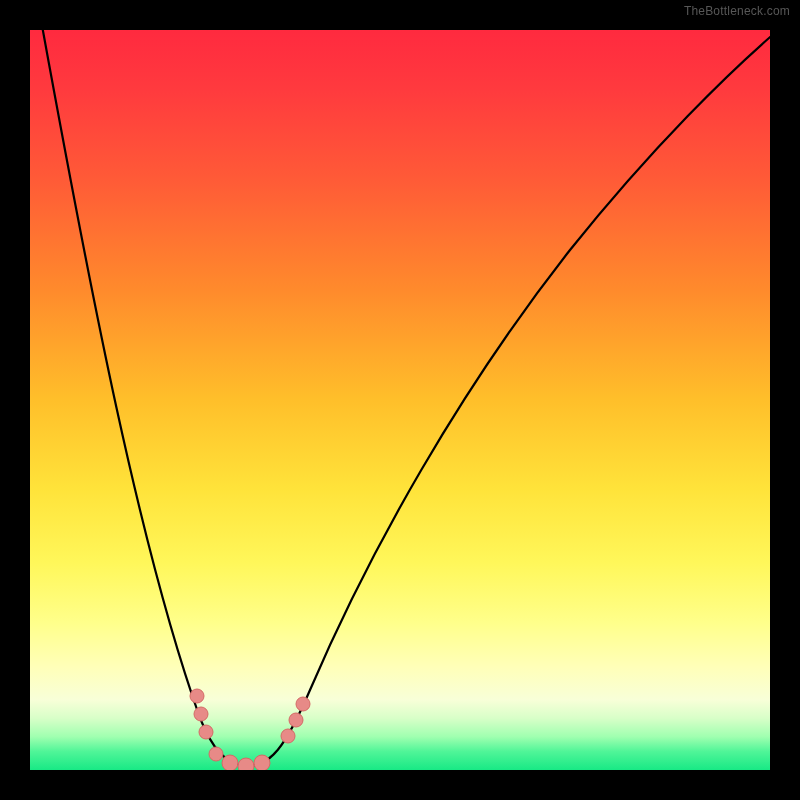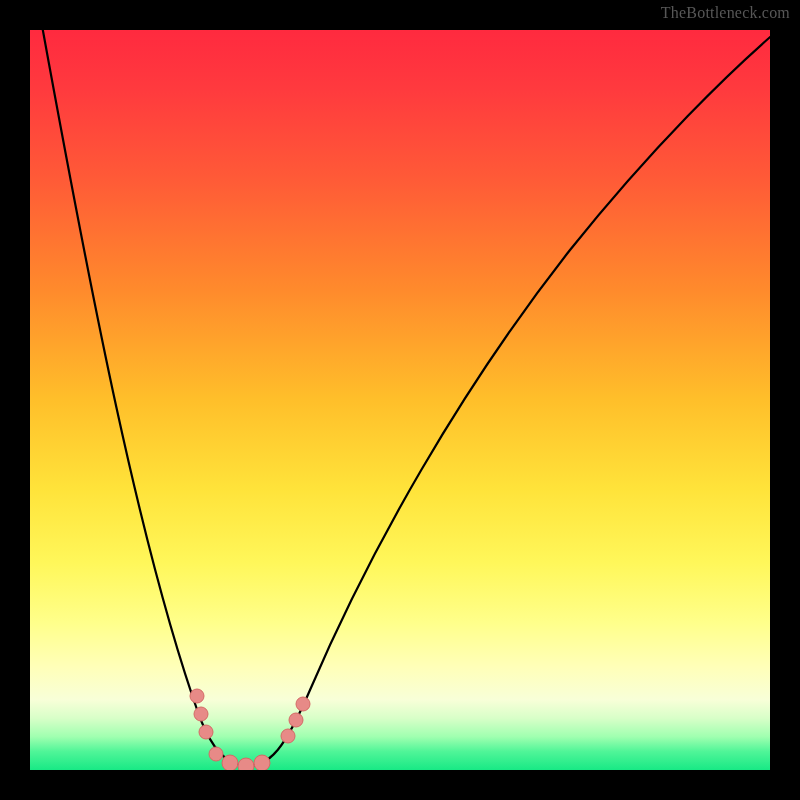--- a/index.html
+++ b/index.html
@@ -23,22 +23,22 @@
     left: 30px;
     top: 30px;
     width: 740px;
     height: 740px;
     overflow: hidden;
   }
   .attribution {
     position: absolute;
     top: 4px;
     right: 10px;
-    font-family: Liberation Serif, serif;
-    font-size: 16px;
+    font-family: Liberation Sans, sans-serif;
+    font-size: 12px;
     color: #575757;
     font-weight: 500;
     letter-spacing: 0.2px;
   }
   svg {
     display: block;
   }
 </style>
 </head>
 <body>

